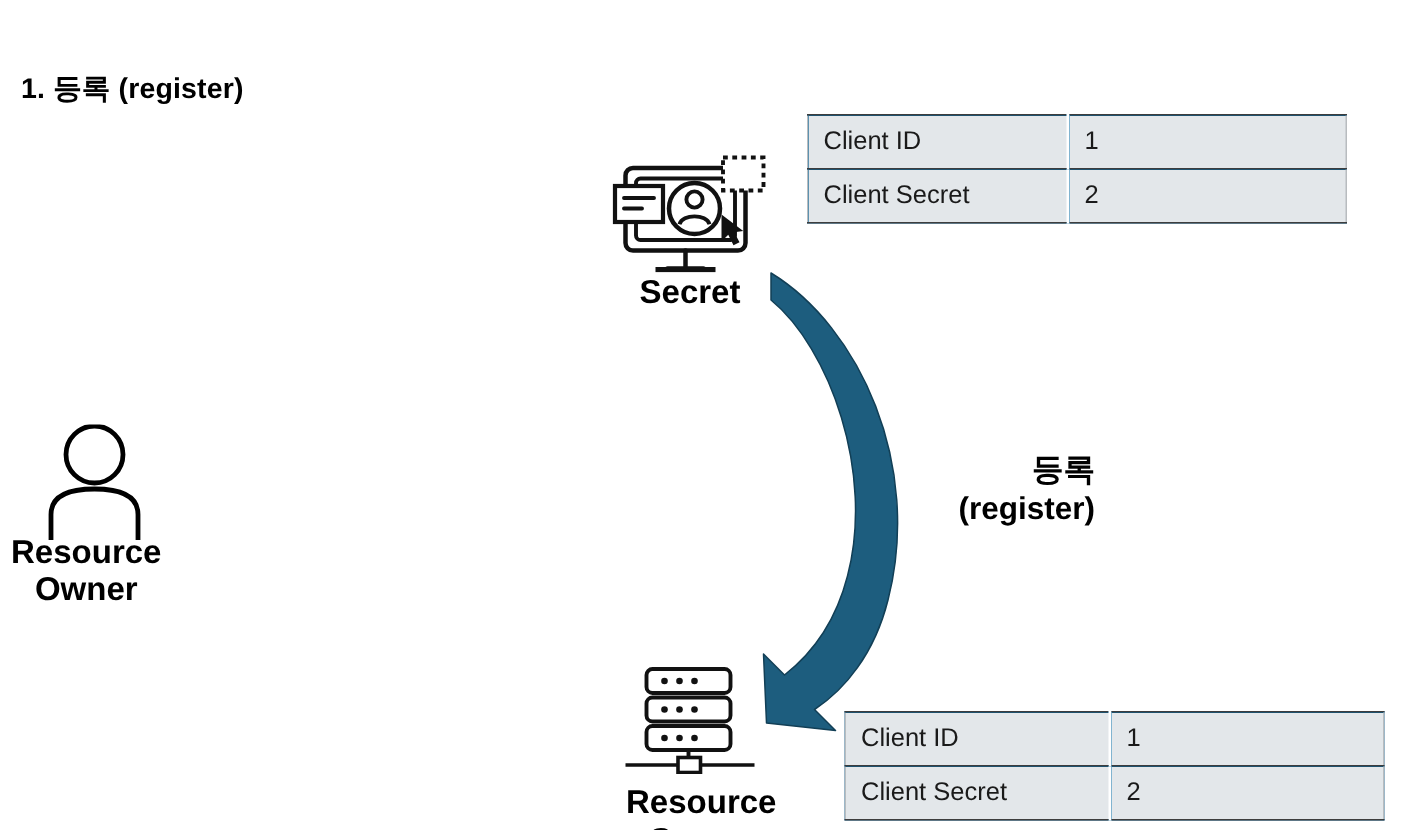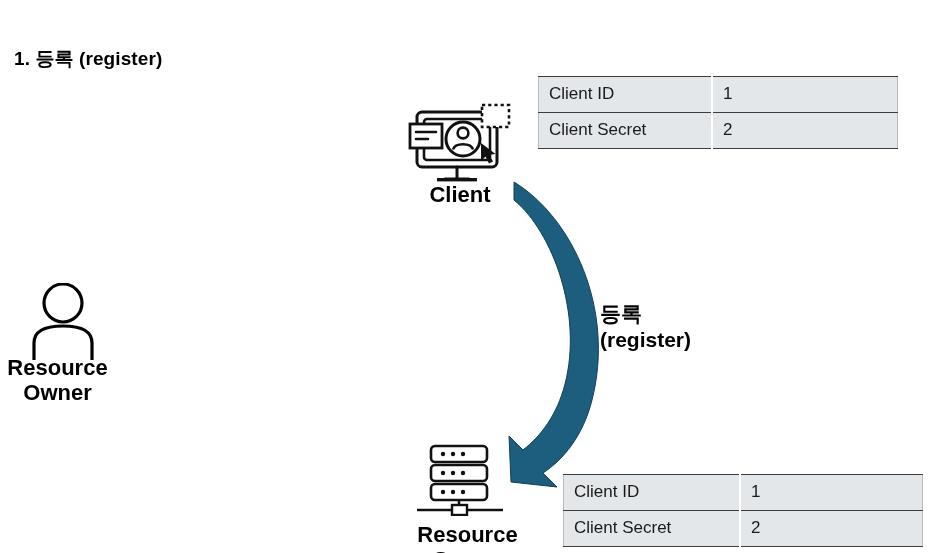--- a/index.html
+++ b/index.html
@@ -101,21 +101,21 @@
     top: 130px;
     width: 160px;
     height: 330px;
     pointer-events: none;
   }
   #register-arrow-label {
     position: absolute;
     left: 600px;
     top: 261px;
     width: 130px;
-    text-align: left;
+    text-align: right;
     font-size: 21px;
     font-weight: 700;
     color: #000000;
     line-height: 1.24;
     white-space: pre-line;
   }
 
   
   .kv-table {
     position: absolute;
@@ -192,21 +192,21 @@
 
       <circle cx="58" cy="37" r="17" fill="#ffffff" stroke="#111111" stroke-width="3"></circle>
       <circle cx="58" cy="31" r="5.4" fill="none" stroke="#111111" stroke-width="2.6"></circle>
       <path d="M 48 47.5 C 50 40.5 66 40.5 68 47.5" fill="none" stroke="#111111" stroke-width="2.6"></path>
 
       <rect x="77" y="3" width="27" height="22" fill="#ffffff" stroke="#111111" stroke-width="2.6" stroke-dasharray="3.2 3"></rect>
 
       <path d="M 76 41 L 76 59 L 80.5 54.5 L 84 61.5 L 88 59.5 L 84.5 52.8 L 90.5 52 Z" fill="#111111"></path>
     </svg>
   </div>
-  <div class="node-label" id="client-label">Client</div>
+  <div class="node-label" id="client-label">Secret</div>
 
   <div id="resource-server-node">
     <svg width="100" height="72" viewBox="0 0 100 72">
 
       <rect x="16" y="2" width="56" height="16" rx="4" ry="4" fill="none" stroke="#111111" stroke-width="2.6"></rect>
       <rect x="16" y="21" width="56" height="16" rx="4" ry="4" fill="none" stroke="#111111" stroke-width="2.6"></rect>
       <rect x="16" y="40" width="56" height="16" rx="4" ry="4" fill="none" stroke="#111111" stroke-width="2.6"></rect>
 
       <circle cx="28" cy="10" r="2.2" fill="#111111"></circle>
       <circle cx="38" cy="10" r="2.2" fill="#111111"></circle>

